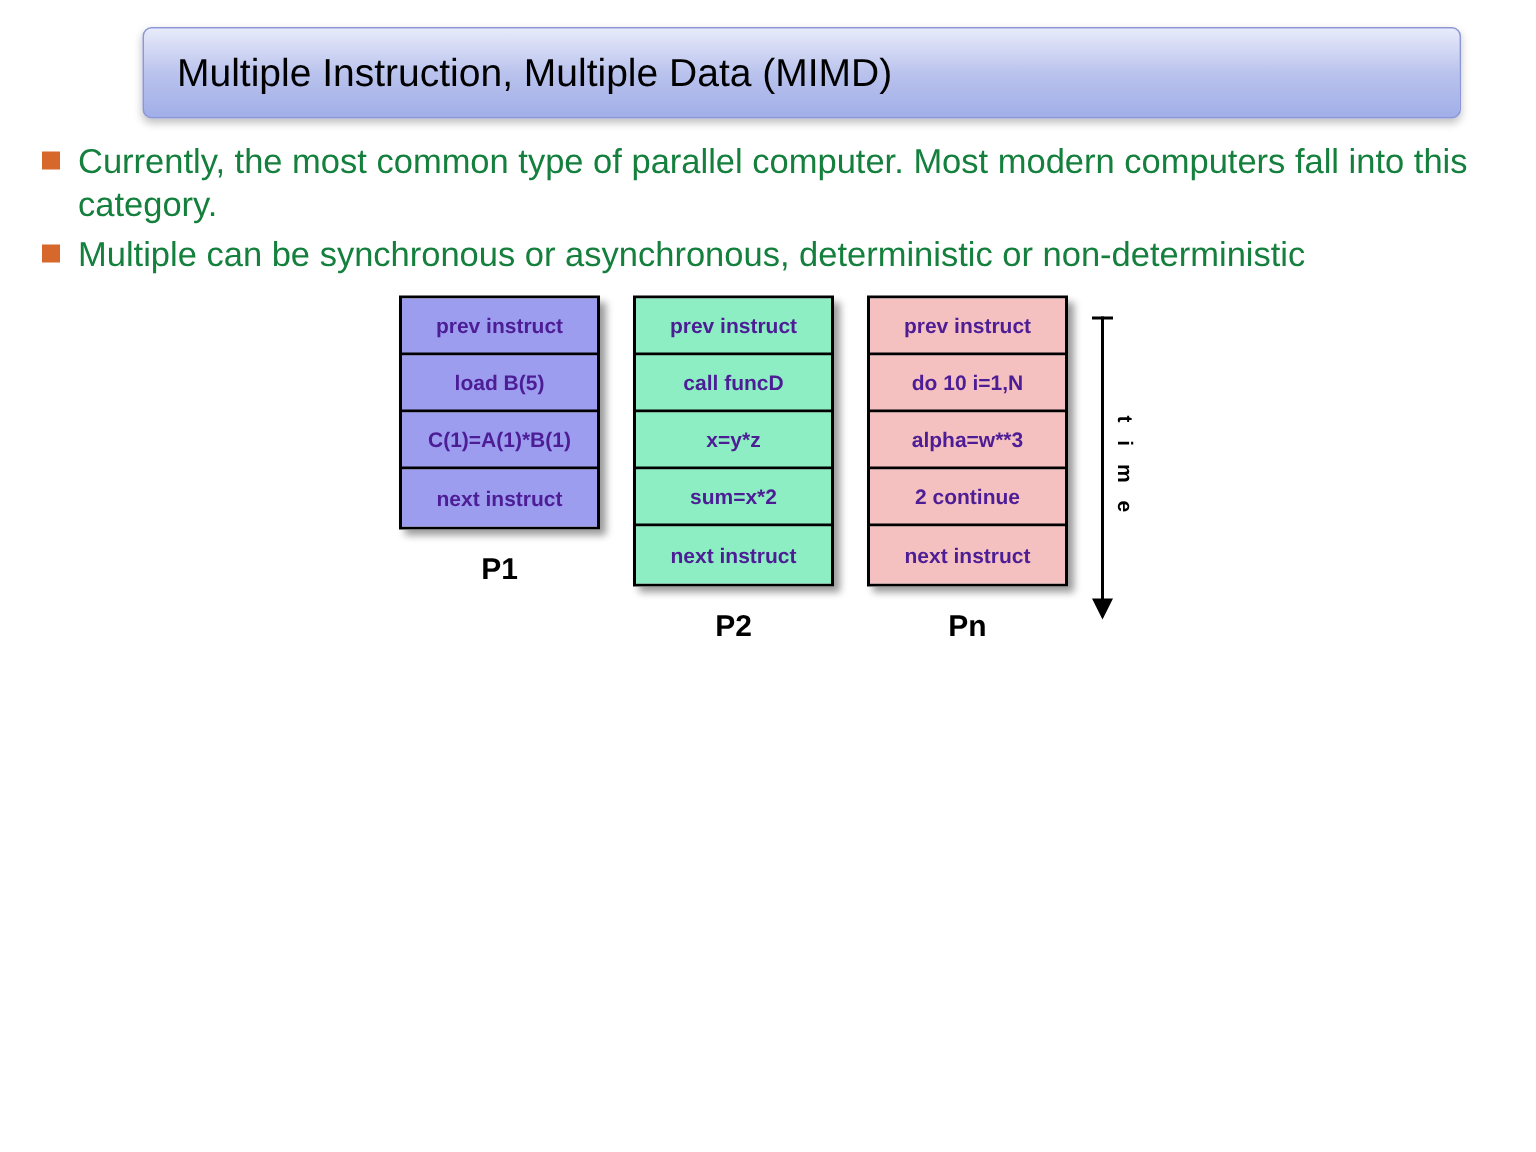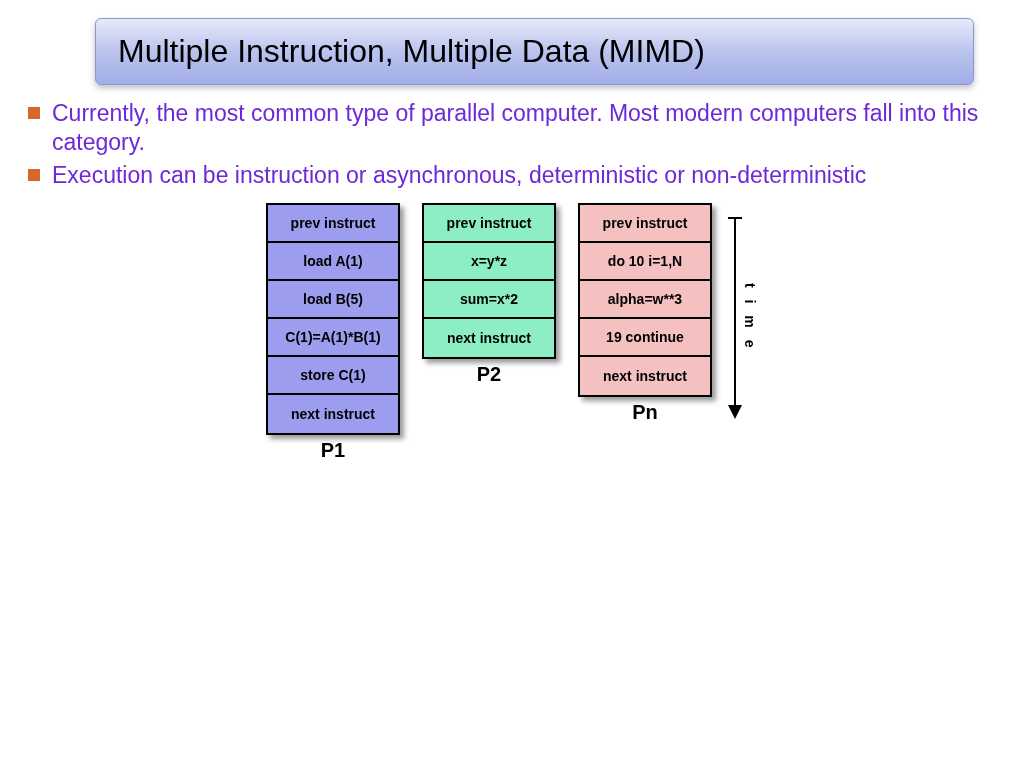--- a/index.html
+++ b/index.html
@@ -11,32 +11,32 @@
     overflow: hidden;
     position: relative;
   }
   .title-bar {
     margin: 18px 50px 10px 95px;
     padding: 14px 22px;
     background: linear-gradient(to bottom, #e8ebfa 0%, #bac3ed 50%, #a1aee8 100%);
     border: 1px solid #8a96d8;
     border-radius: 6px;
     box-shadow: 0 3px 6px rgba(0,0,0,0.25);
-    font-size: 32px;
+    font-size: 26px;
     color: #000;
   }
   .bullets {
     margin: 14px 28px 0 28px;
   }
   .bullet {
     display: flex;
     align-items: flex-start;
     font-size: 23px;
     line-height: 1.25;
-    color: #6d28d9;
+    color: #15803d;
     margin-bottom: 4px;
   }
   .bullet .sq {
     flex: 0 0 auto;
     width: 12px;
     height: 12px;
     background: #d7682b;
     margin: 8px 12px 0 0;
   }
   .bullet .txt { flex: 1 1 auto; }
@@ -58,27 +58,27 @@
   }
   .cell {
     width: 130px;
     height: 38px;
     border-bottom: 2px solid #000;
     display: flex;
     align-items: center;
     justify-content: center;
     font-size: 14px;
     font-weight: bold;
-    color: #000000;
+    color: #4c1d95;
   }
   .cell:last-child { border-bottom: none; }
   .p-label {
     font-size: 20px;
     font-weight: bold;
-    margin-top: 4px;
+    margin-top: 16px;
   }
   .c-purple { background: #9d9df0; }
   .c-green  { background: #8deec4; }
   .c-pink   { background: #f4c0c0; }
   .time-label {
     writing-mode: vertical-rl;
     letter-spacing: 4px;
     font-size: 14px;
     font-weight: bold;
     margin-left: 6px;
@@ -110,54 +110,53 @@
 
 <div class="title-bar">Multiple Instruction, Multiple Data (MIMD)</div>
 
 <div class="bullets">
   <div class="bullet">
     <div class="sq"></div>
     <div class="txt">Currently, the most common type of parallel computer. Most modern computers fall into this category.</div>
   </div>
   <div class="bullet">
     <div class="sq"></div>
-    <div class="txt">Execution can be instruction or asynchronous, deterministic or non-deterministic</div>
+    <div class="txt">Multiple can be synchronous or asynchronous, deterministic or non-deterministic</div>
   </div>
 </div>
 
 <div class="diagram-wrap">
 
   <div class="proc">
     <div class="cells">
       <div class="cell c-purple">prev instruct</div>
-      <div class="cell c-purple">load A(1)</div>
       <div class="cell c-purple">load B(5)</div>
       <div class="cell c-purple">C(1)=A(1)*B(1)</div>
-      <div class="cell c-purple">store C(1)</div>
       <div class="cell c-purple">next instruct</div>
     </div>
     <div class="p-label">P1</div>
   </div>
 
   <div class="proc">
     <div class="cells">
       <div class="cell c-green">prev instruct</div>
+      <div class="cell c-green">call funcD</div>
       <div class="cell c-green">x=y*z</div>
       <div class="cell c-green">sum=x*2</div>
       <div class="cell c-green">next instruct</div>
     </div>
     <div class="p-label">P2</div>
   </div>
 
   <div class="proc">
     <div class="cells">
       <div class="cell c-pink">prev instruct</div>
       <div class="cell c-pink">do 10 i=1,N</div>
       <div class="cell c-pink">alpha=w**3</div>
-      <div class="cell c-pink">19 continue</div>
+      <div class="cell c-pink">2 continue</div>
       <div class="cell c-pink">next instruct</div>
     </div>
     <div class="p-label">Pn</div>
   </div>
 
   <div class="time-group">
     <div style="position:relative;height:200px;display:flex;flex-direction:column;align-items:center;">
       <div class="arrow-tail"></div>
       <div class="arrow-line">
         <div class="arrow-head"></div>

